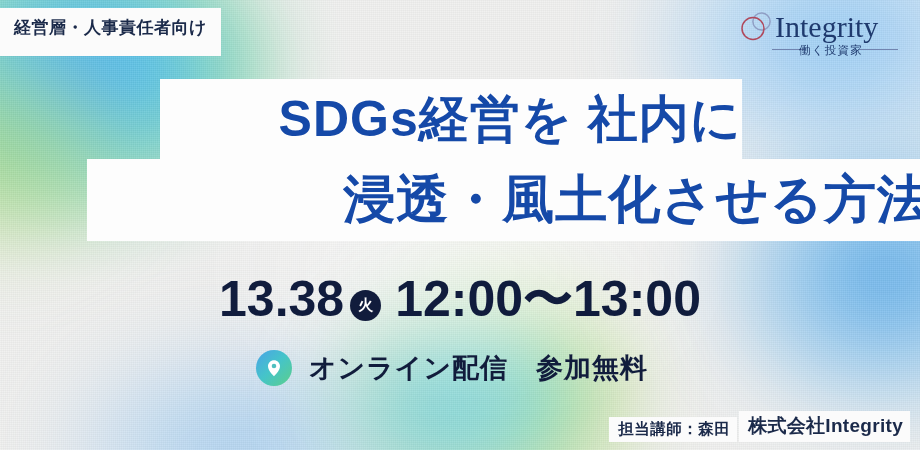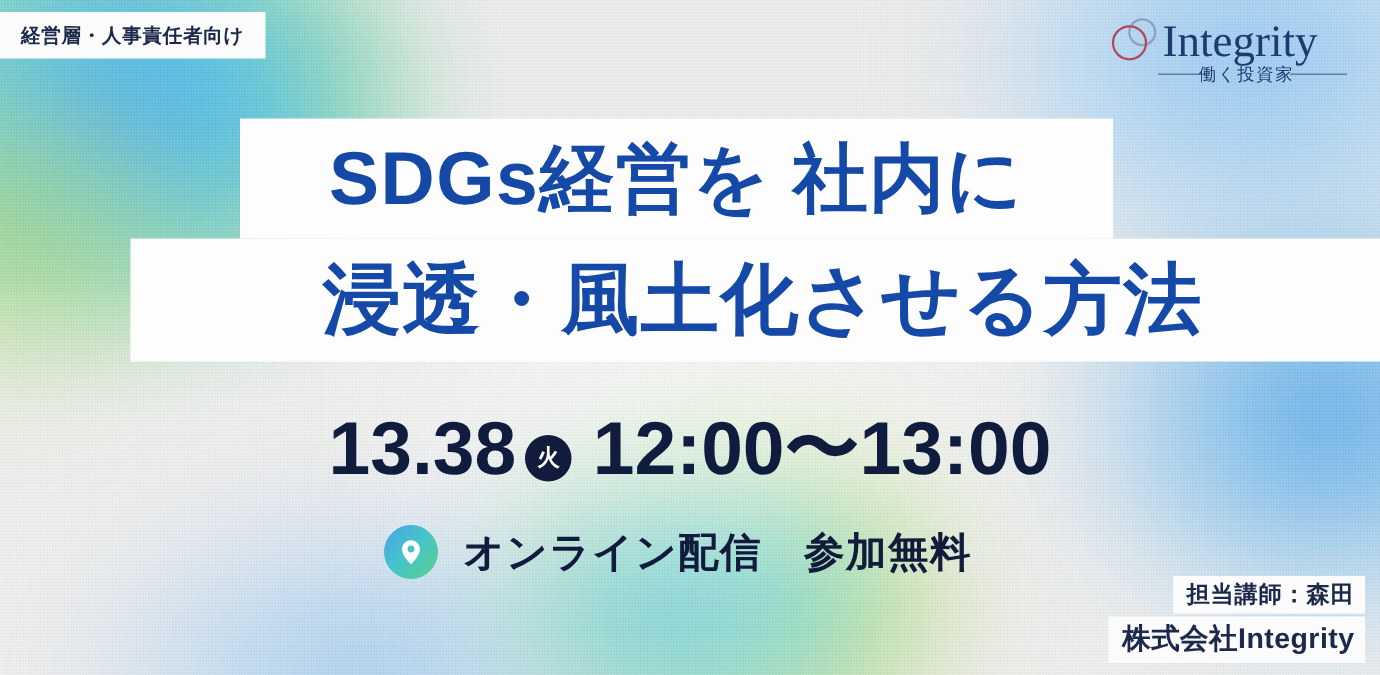--- a/index.html
+++ b/index.html
@@ -57,34 +57,34 @@
   
   #grain{
     position:absolute;inset:0;pointer-events:none;opacity:.40;
     background-image:
       repeating-linear-gradient(0deg,rgba(255,255,255,.10) 0 1px,rgba(0,0,0,.045) 1px 2px),
       repeating-linear-gradient(90deg,rgba(255,255,255,.09) 0 1px,rgba(0,0,0,.04) 1px 2px);
   }
   
   #audience-tag{
     position:absolute;left:0;top:8px;height:31px;
-    display:flex;align-items:center;
-    padding:0 14px 0 14px;
+    display:flex;align-items:flex-end;
+    padding:0 14px 17px 14px;
     background:#fbfbfb;
     color:#1b2a4a;
-    font-size:13px;font-weight:700;letter-spacing:.5px;
+    font-size:17px;font-weight:700;letter-spacing:.5px;
     white-space:nowrap;
   }
   
   #logo{position:absolute;right:18px;top:10px;width:170px;height:48px;}
   #logo svg{display:block;}
   
   .title-band{
     position:absolute;background:#fdfdfd;
-    display:flex;align-items:center;justify-content:center;
+    display:flex;align-items:center;justify-content:flex-end;
     color:#1549a8;font-weight:700;white-space:nowrap;
     letter-spacing:1px;
   }
   #title-line-1{
     left:160px;top:79px;width:582px;height:80px;
     font-size:50px;
   }
   #title-line-2{
     left:87px;top:159px;width:843px;height:82px;
     font-size:52px;
@@ -116,21 +116,21 @@
   #pin-badge{
     width:36px;height:36px;border-radius:50%;
     background:linear-gradient(135deg,#4aa3e8 0%,#45c4c9 48%,#5ccf8a 100%);
     display:inline-flex;align-items:center;justify-content:center;
     margin-right:17px;flex:0 0 auto;
   }
   #delivery-text{margin-right:16px;}
   
   #presenter-block{
     position:absolute;right:10px;bottom:8px;
-    display:flex;flex-direction:column;align-items:flex-end;gap:2px;
+    display:flex;flex-direction:row;align-items:flex-end;gap:2px;
   }
   #presenter-name{
     background:#fbfbfb;color:#1b2a4a;
     font-size:15.5px;font-weight:700;letter-spacing:.5px;
     padding:2px 7px 2px 9px;white-space:nowrap;
   }
   #presenter-company{
     background:#fbfbfb;color:#1b2a4a;
     font-size:19px;font-weight:700;letter-spacing:.3px;
     padding:2px 7px 3px 9px;white-space:nowrap;

